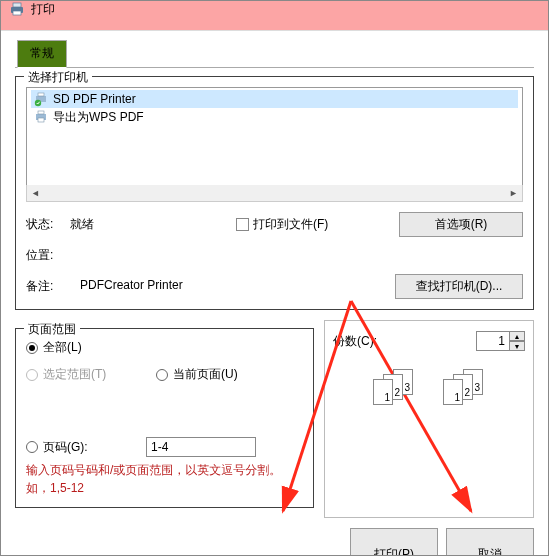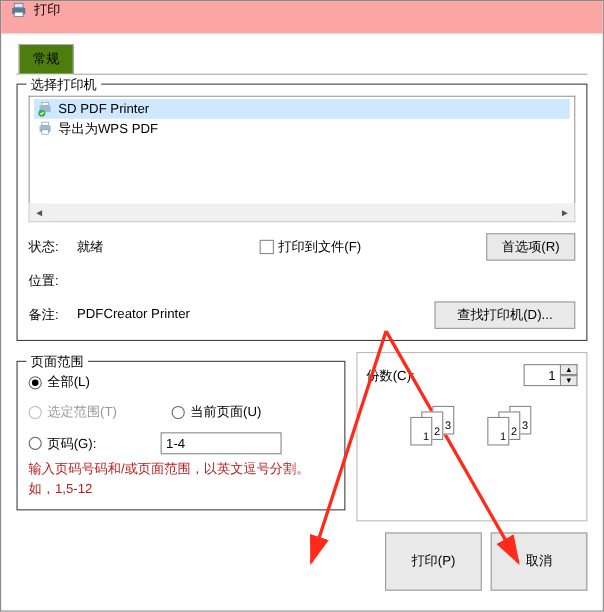--- a/index.html
+++ b/index.html
@@ -115,21 +115,21 @@
     margin-right: 4px;
     display: inline-block;
   }
   .win-btn {
     border: 1px solid #999;
     background: #e9e9e9;
     padding: 3px 0;
     text-align: center;
     cursor: default;
   }
-  .win-btn-w100 { width: 81px; }
+  .win-btn-w100 { width: 124px; }
   .win-btn-w108 { width: 128px; }
 
   .lower {
     display: flex;
     gap: 10px;
   }
   .fieldset.range { flex: 1; }
   .copies-box {
     border: 1px solid #bbb;
     width: 210px;
@@ -311,21 +311,21 @@
     </div>
 
     <div class="row">
       <div class="status-col">
         <span class="label">位置:</span>
         <span></span>
       </div>
     </div>
 
     <div class="row">
-      <div class="status-col" style="width:270px;">
+      <div class="status-col" style="width:270px;gap:10px;">
         <span class="label">备注:</span>
         <span>PDFCreator Printer</span>
       </div>
       <div style="flex:1;"></div>
       <div class="win-btn win-btn-w108">查找打印机(D)...</div>
     </div>
   </div>
 
   <div class="lower">
     <div class="fieldset range">
@@ -340,21 +340,21 @@
         <div class="radio disabled" style="width:110px;">
           <span class="r-outer"></span>
           <span>选定范围(T)</span>
         </div>
         <div class="radio">
           <span class="r-outer"></span>
           <span>当前页面(U)</span>
         </div>
       </div>
 
-      <div style="display:flex; gap:10px;">
+      <div style="display:flex; gap:10px;margin-top:44px;">
         <div class="radio" style="margin-bottom:0; width:110px;">
           <span class="r-outer"></span>
           <span>页码(G):</span>
         </div>
         <input class="text-input" style="width: 110px;" value="1-4">
       </div>
 
       <div class="hint">输入页码号码和/或页面范围，以英文逗号分割。如，1,5-12</div>
     </div>
 

